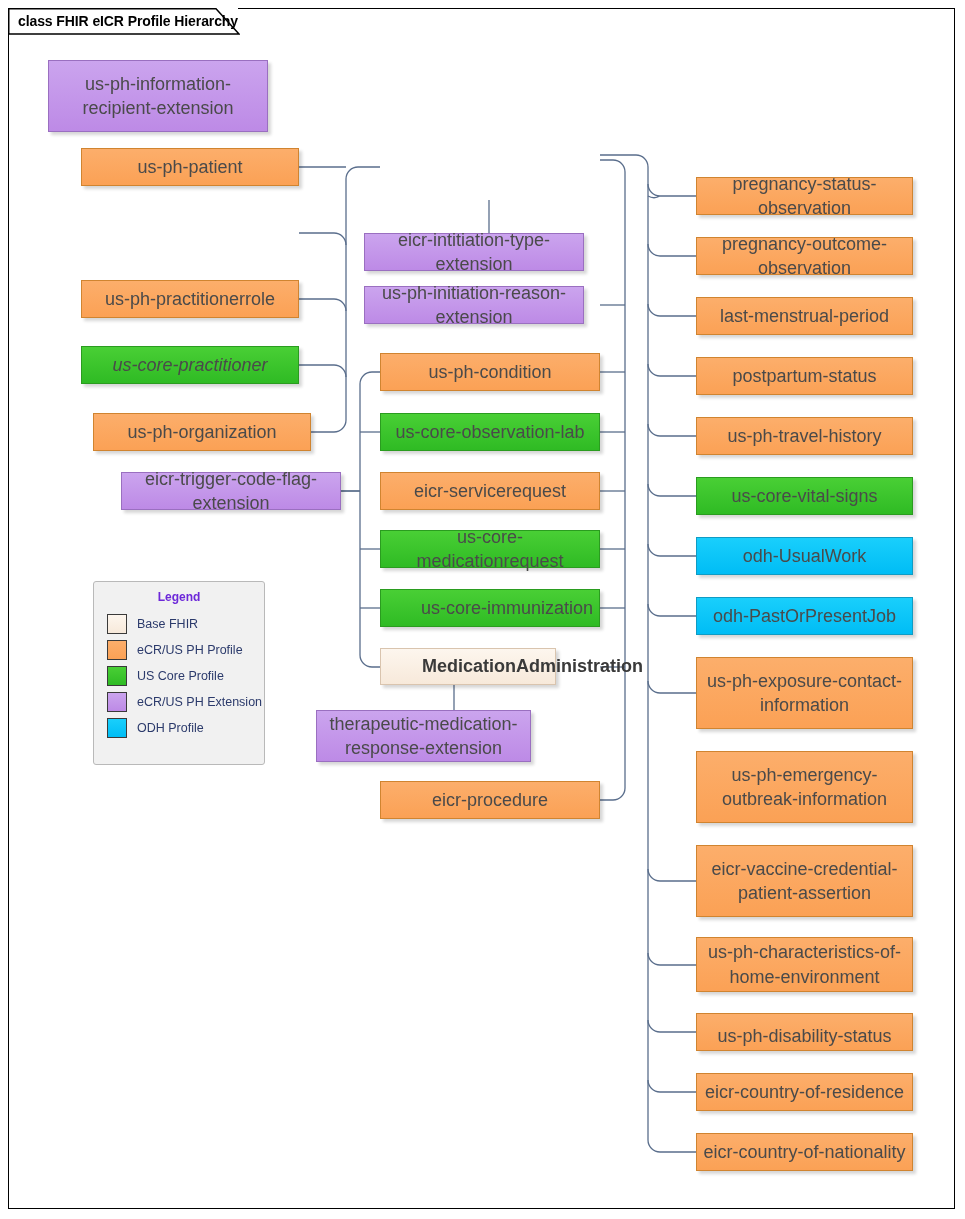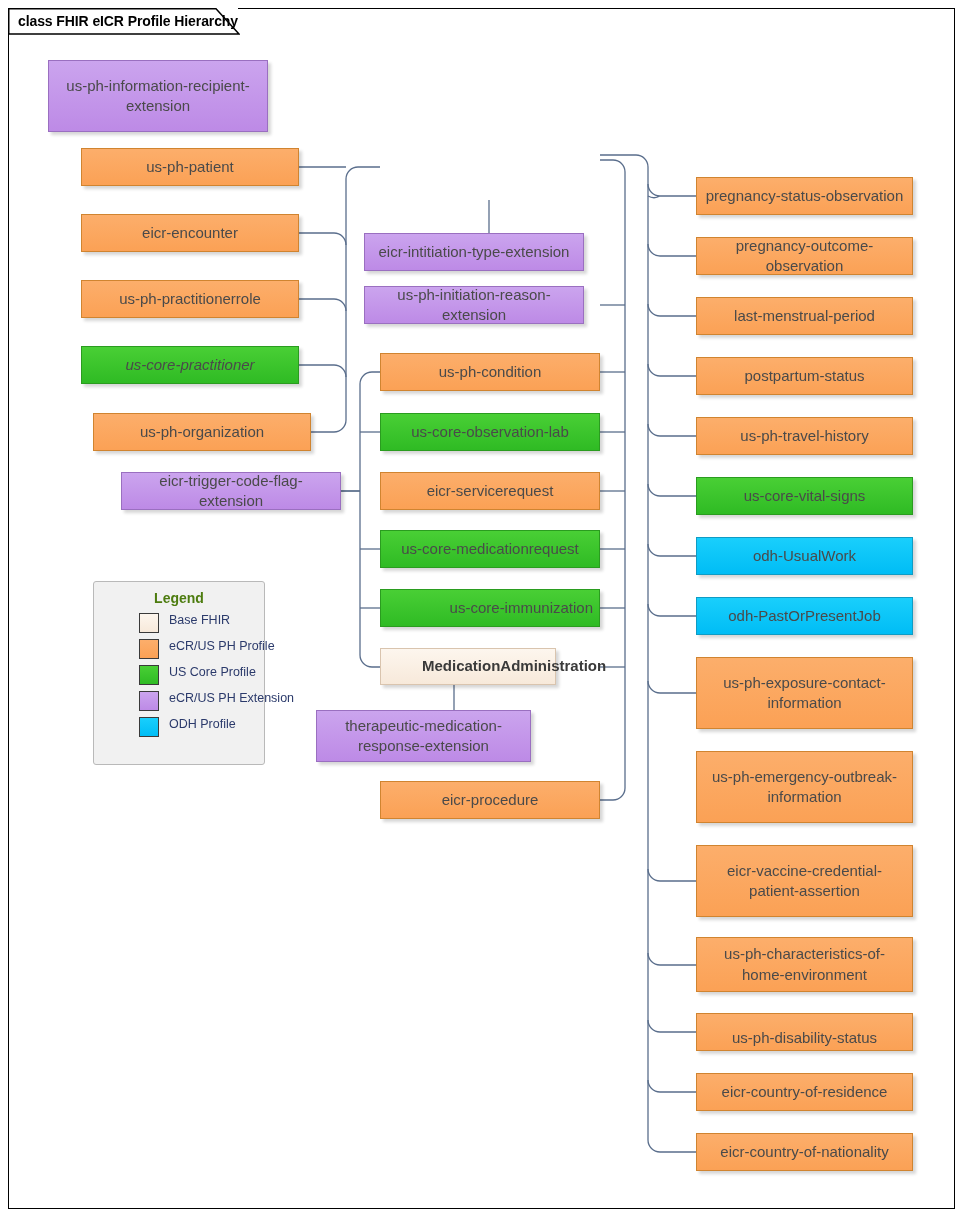--- a/index.html
+++ b/index.html
@@ -64,21 +64,21 @@
   }
 
   .node {
     position: absolute;
     box-sizing: border-box;
     z-index: 2;
     display: flex;
     align-items: center;
     justify-content: center;
     text-align: center;
-    font-size: 15px;
+    font-size: 18px;
     color: #4a4a4a;
     line-height: 1.35;
     padding: 2px 6px;
     box-shadow: 3px 3px 3px rgba(0,0,0,0.16);
   }
   .node .nlabel { display:block; width:100%; }
 
   .t-orange  { background: linear-gradient(180deg,#fcae6b 0%, #fba155 100%); border: 1px solid #d08430; }
   .t-green   { background: linear-gradient(180deg,#49cf35 0%, #2fbb24 100%); border: 1px solid #2a9c1f; }
   .t-purple  { background: linear-gradient(180deg,#cba4ee 0%, #bd8ae6 100%); border: 1px solid #9a6fc0; }
@@ -95,31 +95,30 @@
     height: 184px;
     background: #f1f1f1;
     border: 1px solid #b9b9b9;
     border-radius: 3px;
     box-sizing: border-box;
     z-index: 2;
     padding: 8px 0 0 0;
   }
   #legend-title {
     text-align: center;
-    font-size: 14px;
+    font-size: 12px;
     font-weight: bold;
-    color: #4d7c0f;
+    color: #6d28d9;
     margin-bottom: 7px;
   }
   .legend-row {
     display: flex;
-    align-items: flex-start;
+    align-items: center;
     height: 26px;
     padding-left: 13px;
-    margin-left: 32px;
   }
   .legend-swatch {
     width: 20px;
     height: 20px;
     border: 1px solid #3a3a3a;
     box-sizing: border-box;
     margin-right: 10px;
     flex: 0 0 auto;
   }
   .legend-label {
@@ -192,23 +191,20 @@
   </svg>
 
   <div class="node t-purple" style="left:48px; top:60px; width:220px; height:72px;">
     <span class="nlabel">us-ph-information-recipient-extension</span>
   </div>
 
   <div class="node t-orange" style="left:81px; top:148px; width:218px; height:38px;">
     <span class="nlabel">us-ph-patient</span>
   </div>
 
-  <div class="node t-orange" style="left:81px; top:214px; width:218px; height:38px;">
-    <span class="nlabel">eicr-encounter</span>
-  </div>
 
   <div class="node t-orange" style="left:81px; top:280px; width:218px; height:38px;">
     <span class="nlabel">us-ph-practitionerrole</span>
   </div>
 
   <div class="node t-green" style="left:81px; top:346px; width:218px; height:38px;font-style:italic;">
     <span class="nlabel">us-core-practitioner</span>
   </div>
 
   <div class="node t-orange" style="left:93px; top:413px; width:218px; height:38px;">

